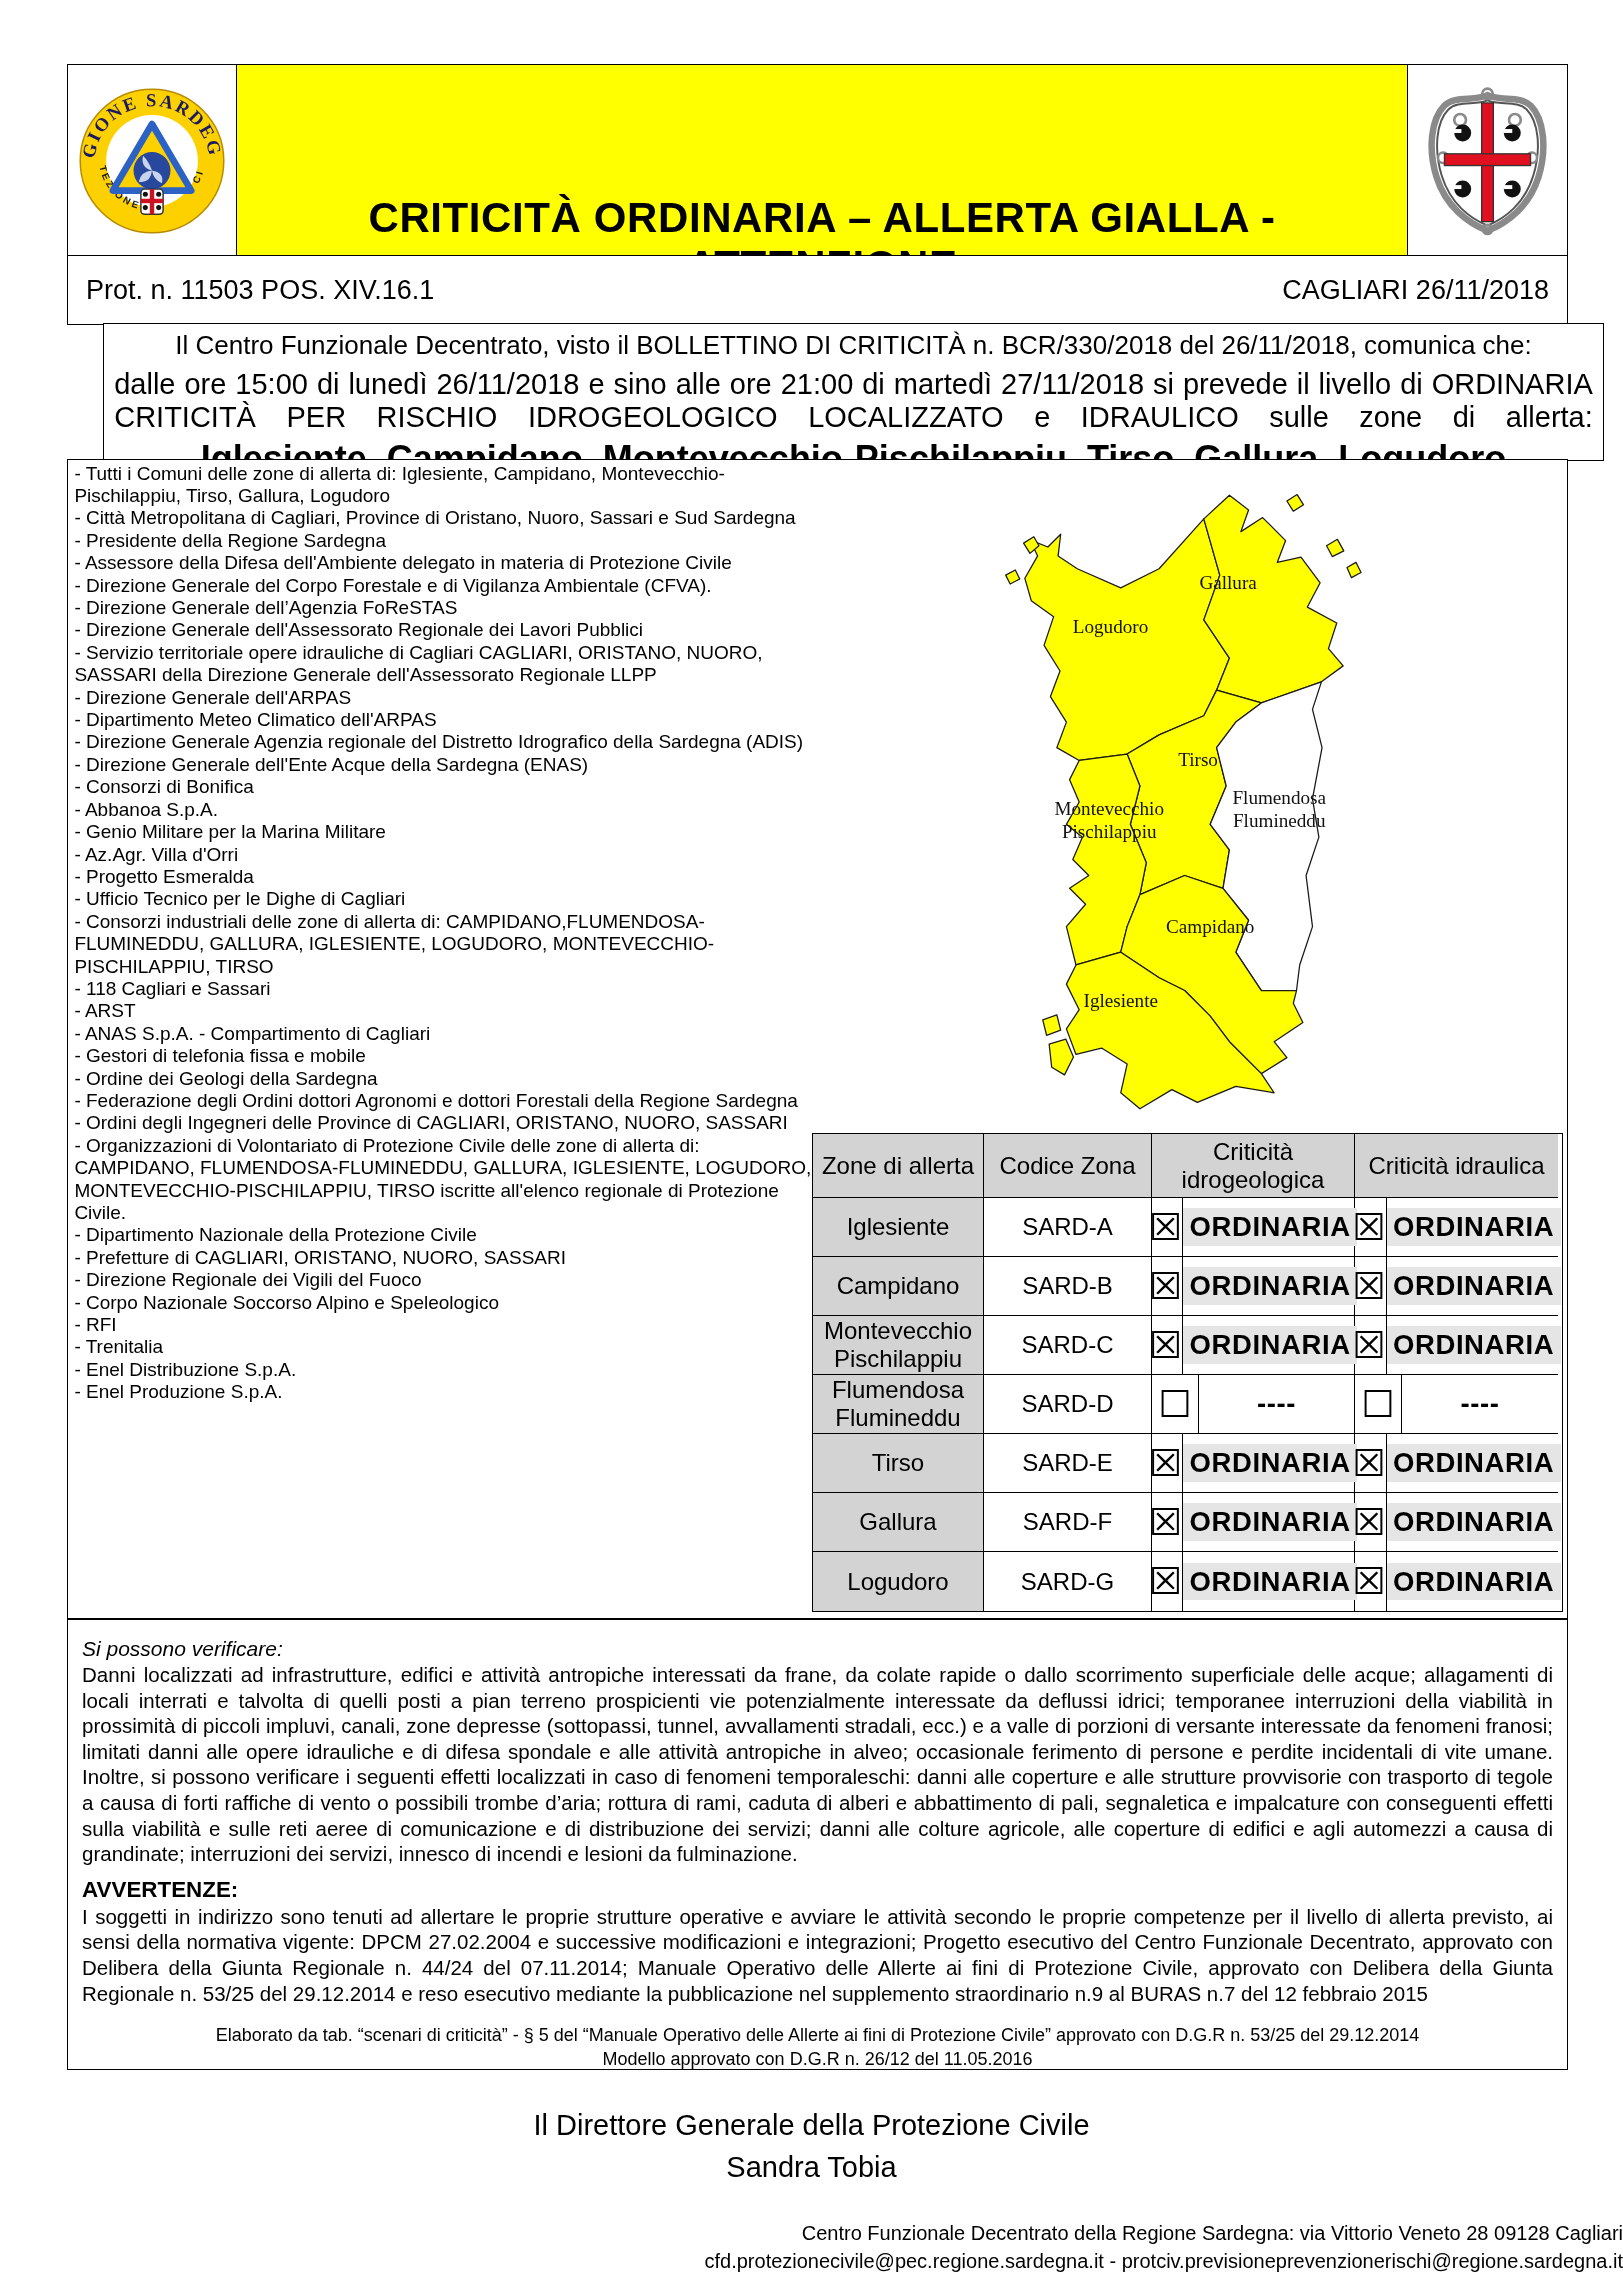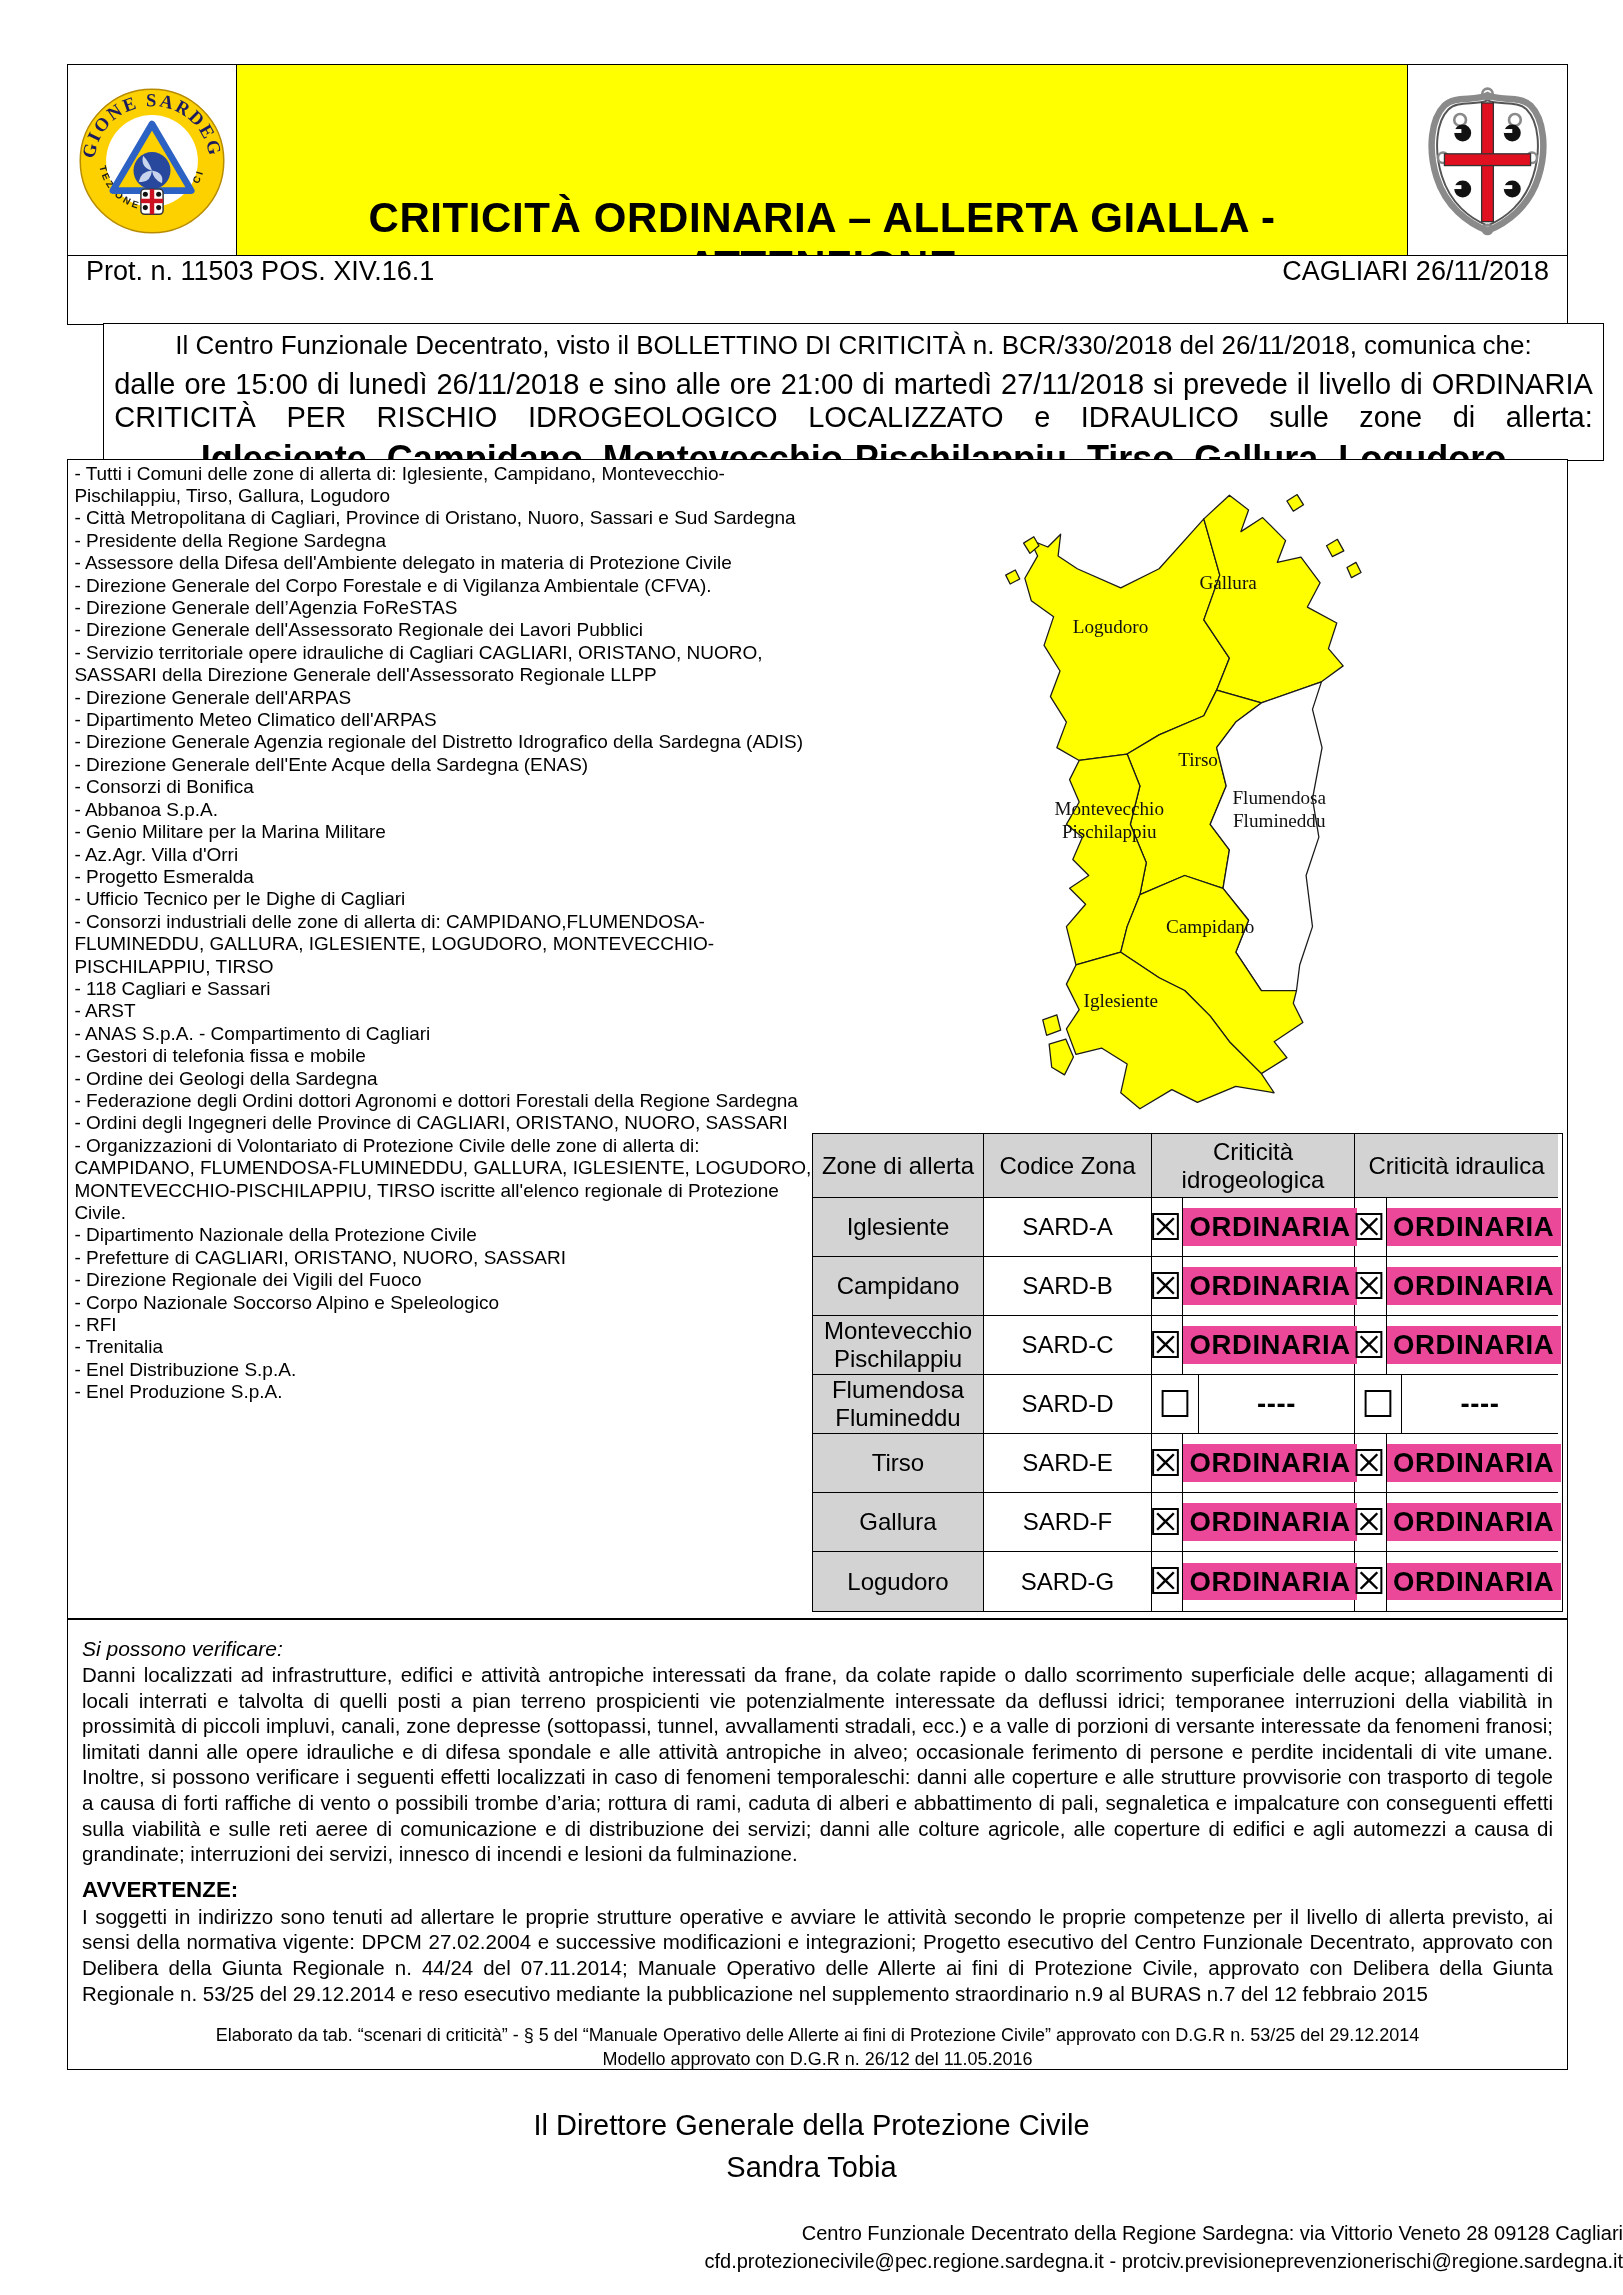--- a/index.html
+++ b/index.html
@@ -9,21 +9,21 @@
 
   
   #header-box{left:67px;top:64px;width:1501px;height:193px;display:flex;}
   .logo-cell{width:169px;border-right:1.9px solid #000;display:flex;align-items:center;justify-content:center;box-sizing:border-box;}
   .banner-cell{flex:1;background:#ffff00;border-right:1.9px solid #000;position:relative;box-sizing:border-box;}
   .coat-cell{width:159px;display:flex;align-items:center;justify-content:center;box-sizing:border-box;}
   .banner-line1{position:absolute;top:15.3px;left:0;width:100%;text-align:center;font-size:35px;font-weight:bold;letter-spacing:0.6px;}
   .banner-line2{position:absolute;top:129px;left:0;width:100%;text-align:center;font-size:42px;font-weight:bold;letter-spacing:0.6px;}
 
   
-  #prot-row{left:67px;top:255px;width:1501px;height:70px;display:flex;justify-content:space-between;padding:0 18px;font-size:27px;}
+  #prot-row{left:67px;top:255px;width:1501px;height:70px;display:flex;align-items:center;justify-content:space-between;padding:0 18px;font-size:27px;}
 
   
   #intro-box{left:67px;top:323px;width:1501px;height:138px;padding:3.8px 10.2px;display:flex;flex-direction:column;margin-left:36px;}
   .intro-line1{text-align:center;font-size:26px;margin:2.6px 0 6.4px 0;}
   .intro-par{font-size:29px;line-height:33px;text-align:justify;text-align-last:justify;}
   .intro-zones{text-align:center;font-size:36px;font-weight:bold;margin-top:3.8px;letter-spacing:0px;}
 
   
   #main-box{left:67px;top:459px;width:1501px;height:1160px;}
   .recipients{position:absolute;left:6.4px;top:2.6px;width:745px;font-size:19px;line-height:22.4px;}
@@ -40,21 +40,21 @@
   .trow .tcell:last-child{border-right:none;}
   .trow:last-child .tcell{border-bottom:none;}
   .thead .tcell{background:#d3d3d3;height:64px;line-height:28px;}
   .zone-cell{background:#d3d3d3;padding:0 5.1px;}
   .data-row .tcell{height:59px;}
   .crit-cell{padding:0;align-items:stretch;}
   .crit-cell .cb{width:46px;border-right:1.9px solid #000;display:flex;align-items:center;justify-content:center;
                  font-family:"DejaVu Sans",sans-serif;font-size:37px;}
   .crit-cell .val{flex:1;display:flex;align-items:center;justify-content:center;}
   .crit-cell .val span{font-weight:bold;font-size:27.5px;letter-spacing:0.6px;}
-  .crit-cell .val span.hl{background:#ec4899;padding:2.6px 6.4px;}
+  .crit-cell .val span.hl{background:#e5e5e5;padding:2.6px 6.4px;}
 
   
   #fine-box{left:67px;top:1619px;width:1501px;height:451px;padding:15px 14px;box-sizing:border-box;}
   .fine-lead{font-style:italic;font-size:21px;line-height:27px;}
   .fine-body{font-size:20.5px;line-height:25.6px;text-align:justify;}
   .fine-title{font-weight:bold;font-size:22.4px;margin-top:9px;line-height:28px;}
   .fine-note{font-size:18px;text-align:center;margin-top:16.6px;line-height:24px;}
   .fine-note2{font-size:18px;text-align:center;line-height:24px;}
 
   

